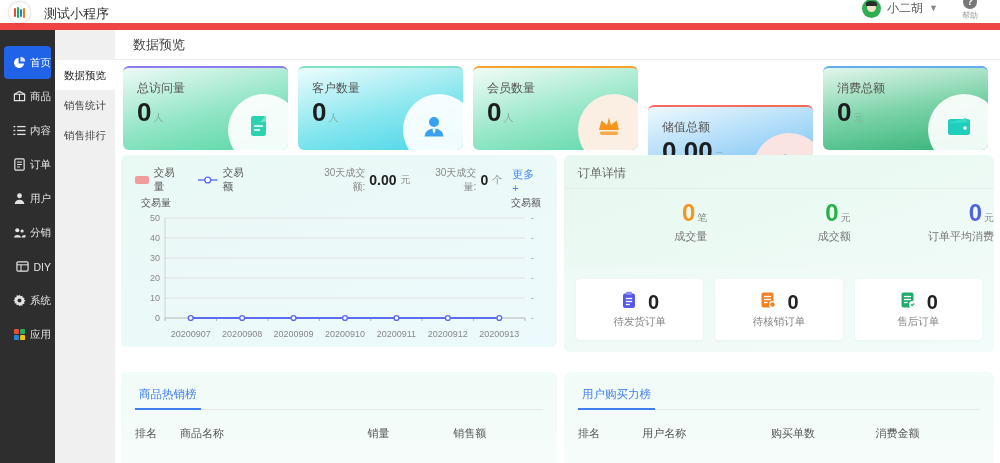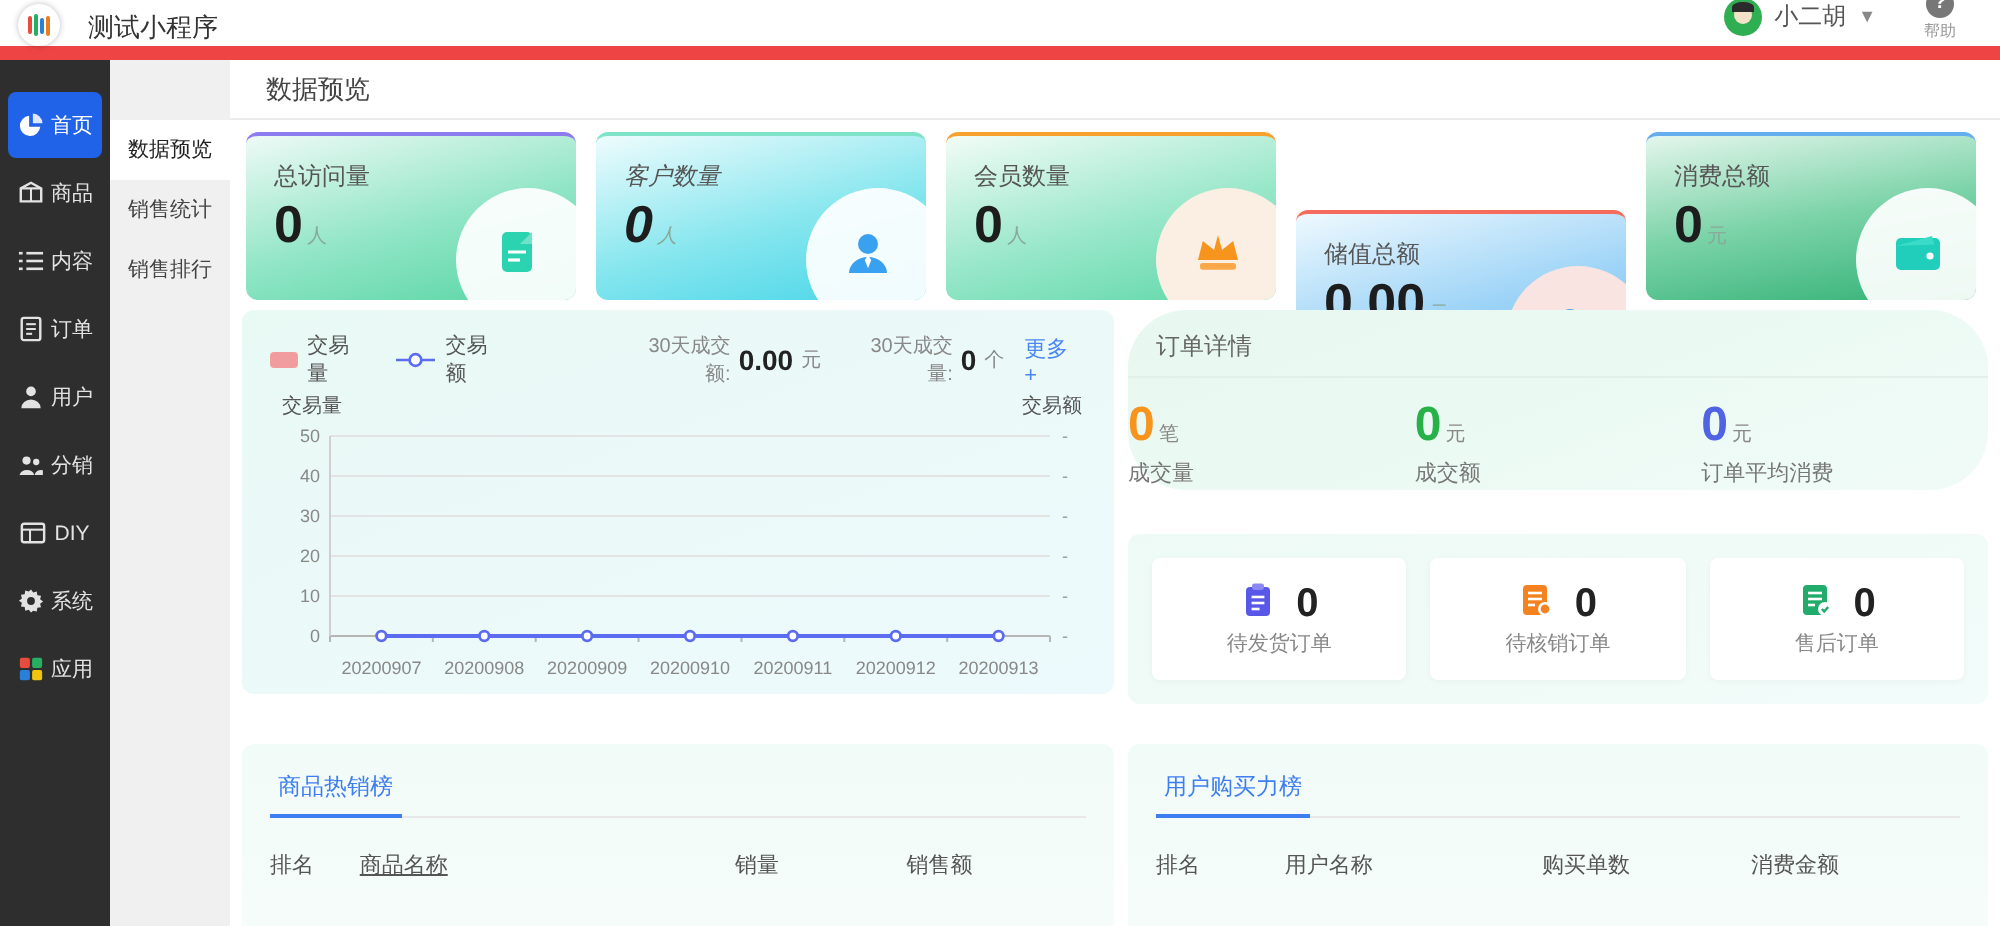--- a/index.html
+++ b/index.html
@@ -26,21 +26,21 @@
   .help-block { width:44px; height:30px; display:flex; flex-direction:column; align-items:center;
     justify-content:center; cursor:pointer; margin-right:8px; }
   .help-circle { width:14px; height:14px; border-radius:50%; background:#777; color:#fff;
     font-size:10px; line-height:14px; text-align:center; font-weight:bold; }
   .help-text { font-size:8px; color:#999; margin-top:1px; }
 
   
   .nav { position:absolute; top:30px; left:0; width:55px; bottom:0; background:#2e2e2e;
     display:flex; flex-direction:column; padding-top:16px; }
   .nav-item { height:33px; margin:0 4px 1px 4px; border-radius:4px; display:flex;
-    align-items:center; justify-content:center; gap:4px; cursor:pointer; color:#e3e3e3; }
+    align-items:center; justify-content:flex-end; gap:4px; cursor:pointer; color:#e3e3e3; }
   .nav-item.active { background:#2063e8; color:#fff; }
   .nav-item .nico { width:13px; height:13px; flex:0 0 13px; display:flex; align-items:center; justify-content:center; }
   .nav-item svg { display:block; }
   .nav-label { font-size:10.5px; }
 
   
   .subnav { position:absolute; top:30px; left:55px; width:60px; bottom:0; background:#f0f0f0;
     padding-top:30px; }
   .subnav-item { height:30px; line-height:30px; text-align:center; font-size:10.5px; color:#444; cursor:pointer; }
   .subnav-item.active { background:#fff; color:#222; }
@@ -48,40 +48,40 @@
   
   .main { position:absolute; top:30px; left:115px; width:885px; bottom:0; background:#fff; overflow:hidden; }
   .page-header { height:30px; border-bottom:1px solid #ebebeb; display:flex; align-items:center;
     padding-left:18px; font-size:13px; color:#444; }
 
   
   .cards { display:flex; gap:10px; padding:6px 12px 0 8px; }
   .card { flex:1; height:84px; border-radius:6px; position:relative; overflow:hidden;
     border-top:2px solid transparent; padding:12px 0 0 14px; }
   .card.c1 { background:linear-gradient(165deg,#eefaf6 0%,#8fe5c5 55%,#57d5a4 100%); }
-  .card.c2 { background:linear-gradient(165deg,#eefcfd 0%,#86e6ee 55%,#47d5e8 100%);font-style:italic; }
+  .card.c2 { background:linear-gradient(165deg,#eefcfd 0%,#86e6ee 55%,#47d5e8 100%); }
   .card.c3 { background:linear-gradient(165deg,#f2fcf7 0%,#97e7c9 55%,#5dd7a8 100%); }
   .card.c4 { background:linear-gradient(165deg,#eef9fe 0%,#9ed4f7 55%,#66bef3 100%);margin-top:39px; }
   .card.c5 { background:linear-gradient(170deg,#e4f6ec 0%,#7bd3a8 50%,#33b175 100%); }
   .card-label { font-size:12px; color:#555; }
   .card-value { font-size:26px; font-weight:bold; color:#1d1d1d; line-height:30px; }
   .card-unit { font-size:10px; font-weight:normal; color:#8a9; margin-left:2px; }
   .corner { position:absolute; right:-12px; bottom:-16px; width:72px; height:72px; border-radius:50%;
     display:flex; align-items:center; justify-content:center; padding-bottom:14px; padding-right:12px; }
   .corner.white { background:rgba(255,255,255,.92); }
   .corner.pink { background:#fbeee3; }
   .corner.rose { background:#f9e4e2; }
   .corner svg { margin:6px 0 0 2px; }
 
   
   .panel { position:absolute; border-radius:6px; }
   .trade-panel { left:6px; top:125px; width:436px; height:192px;
     background:linear-gradient(160deg,#e9f9f4 0%,#edfafd 100%); }
-  .order-panel { left:449px; top:125px; width:430px; height:90px;
-    background:linear-gradient(160deg,#e7f8f0 0%,#f0fbf7 100%);border-radius:29px; }
+  .order-panel { left:449px; top:125px; width:430px; height:124px;
+    background:linear-gradient(160deg,#e7f8f0 0%,#f0fbf7 100%); }
   .status-panel { left:449px; top:237px; width:430px; height:85px;
     background:linear-gradient(160deg,#eefaf5 0%,#f2fcfa 100%); display:flex; align-items:center;
     justify-content:space-between; padding:0 12px; gap:12px; }
   .rank-panel { top:342px; height:130px; background:linear-gradient(180deg,#f1fbf7 0%,#f8fdfc 100%);
     padding:12px 14px 0 14px; }
   .rank-left { left:6px; width:436px; }
   .rank-right { left:449px; width:430px; }
 
   
   .trade-head { display:flex; align-items:center; padding:11px 14px 0 14px; }
@@ -96,39 +96,39 @@
   .more-link { margin-left:auto; font-size:11px; color:#4a87f5; cursor:pointer; }
 
   
   .order-head { display:flex; align-items:center; padding:10px 14px 6px 14px;
     border-bottom:1px solid #e3efe9; }
   .order-title { font-size:12px; color:#666; }
   .order-tabs { margin-left:auto; display:flex; gap:22px; }
   .order-tab { font-size:11.5px; color:#666; cursor:pointer; padding-bottom:5px; }
   .order-tab.active { color:#3f7ef0; border-bottom:2px solid #3f7ef0; }
   .order-stats { display:flex; padding-top:10px; }
-  .order-stat { flex:1; text-align:left; }
+  .order-stat { flex:1; text-align:right; }
   .os-value { font-size:24px; font-weight:bold; }
   .os-unit { font-size:10px; color:#888; font-weight:normal; margin-left:2px; }
   .os-label { font-size:11px; color:#777; margin-top:2px; }
 
   
   .status-card { flex:1; height:61px; background:#fff; border-radius:4px;
     box-shadow:0 1px 3px rgba(0,0,0,.04); display:flex; flex-direction:column;
     align-items:center; justify-content:center; cursor:pointer; }
   .status-top { display:flex; align-items:center; gap:10px; }
   .status-value { font-size:20px; font-weight:bold; color:#222; }
   .status-label { font-size:10.5px; color:#888; margin-top:1px; }
 
   
   .rank-title { display:inline-block; font-size:11.5px; color:#3f7ef0;
     padding:0 4px 6px 4px; border-bottom:2px solid #3f7ef0; cursor:pointer; }
   .rank-divider { height:1px; background:#e8e8e8; margin-top:-1px; }
   .rank-header { display:flex; margin-top:16px; font-size:11px; color:#555; }
-  .rl-c0 { width:11%; } .rl-c1 { width:46%;text-decoration:underline; } .rl-c2 { width:21%; } .rl-c3 { width:22%; }
+  .rl-c0 { width:11%; } .rl-c1 { width:46%; } .rl-c2 { width:21%; } .rl-c3 { width:22%; }
   .rr-c0 { width:16%; } .rr-c1 { width:32%; } .rr-c2 { width:26%; } .rr-c3 { width:26%; }
 
   .chart-wrap { padding:2px 10px 0 12px; }
 </style>
 </head>
 <body>
 
 <div class="topbar">
   <div class="logo">
     <i style="height:9px;background:#e74c3c;"></i>

